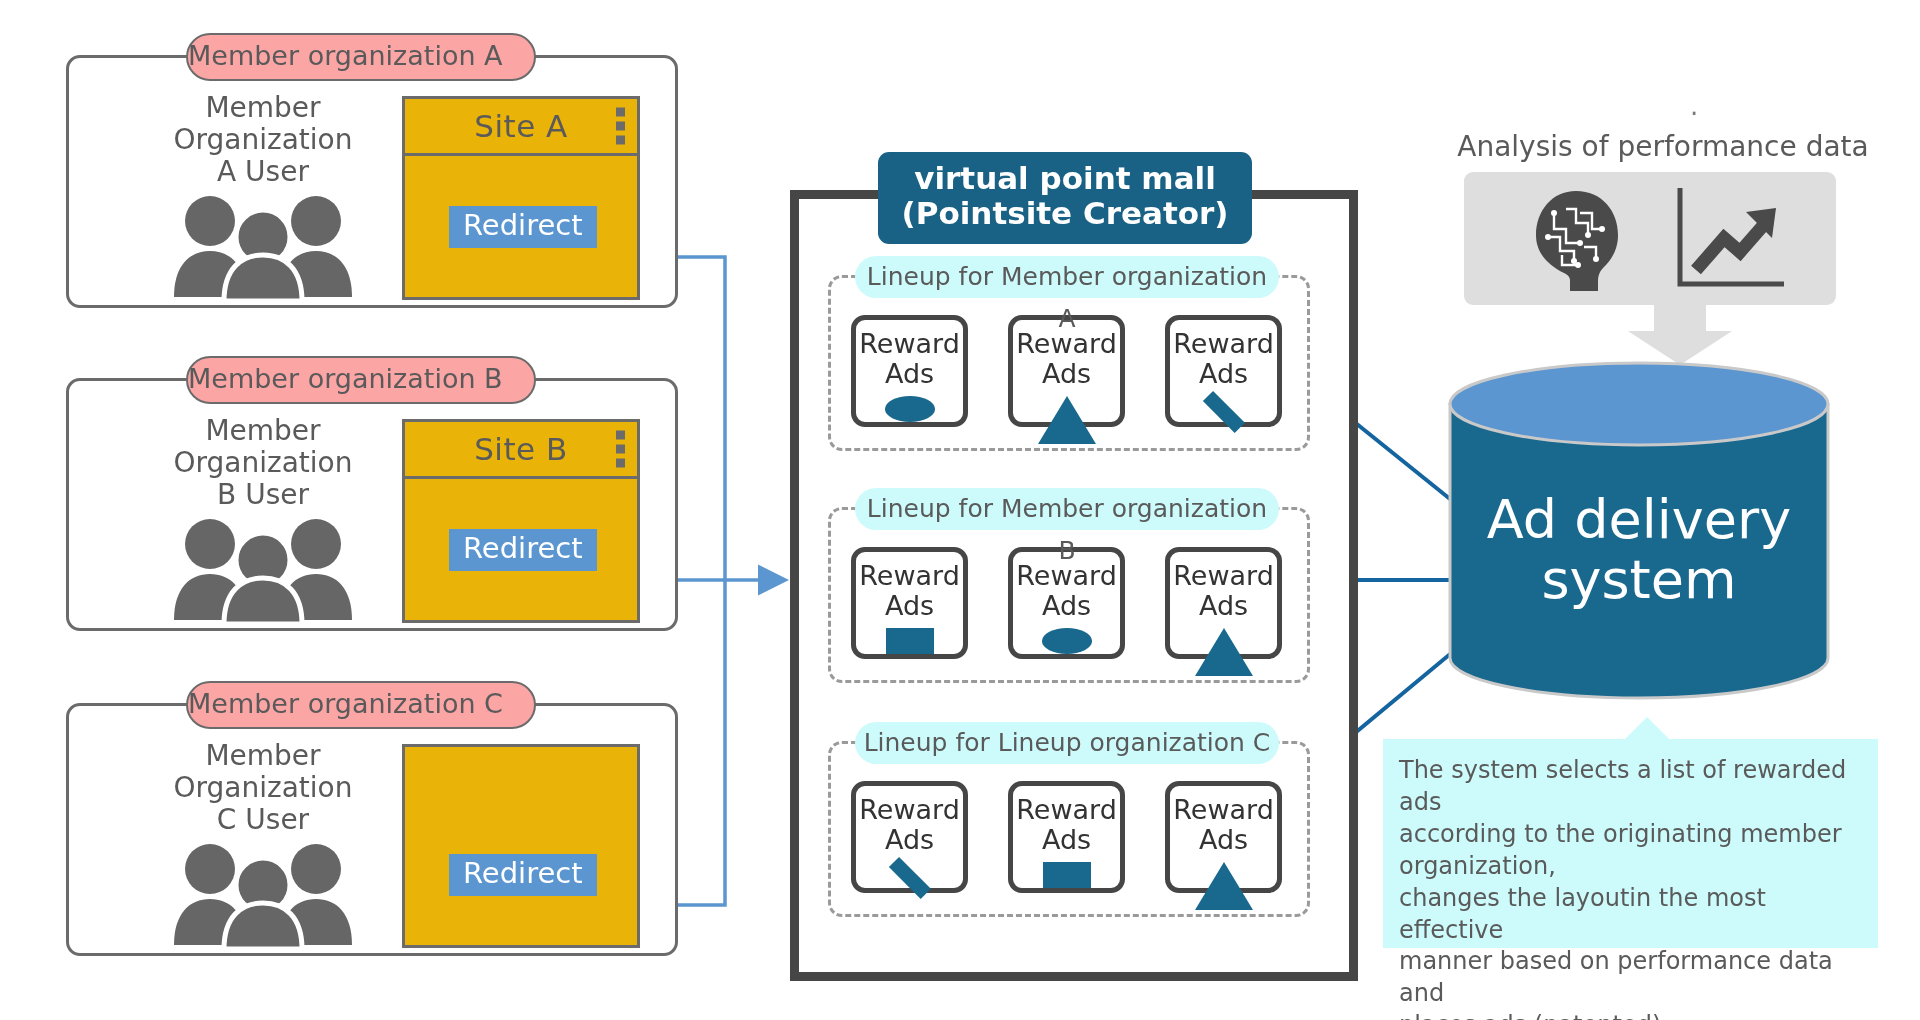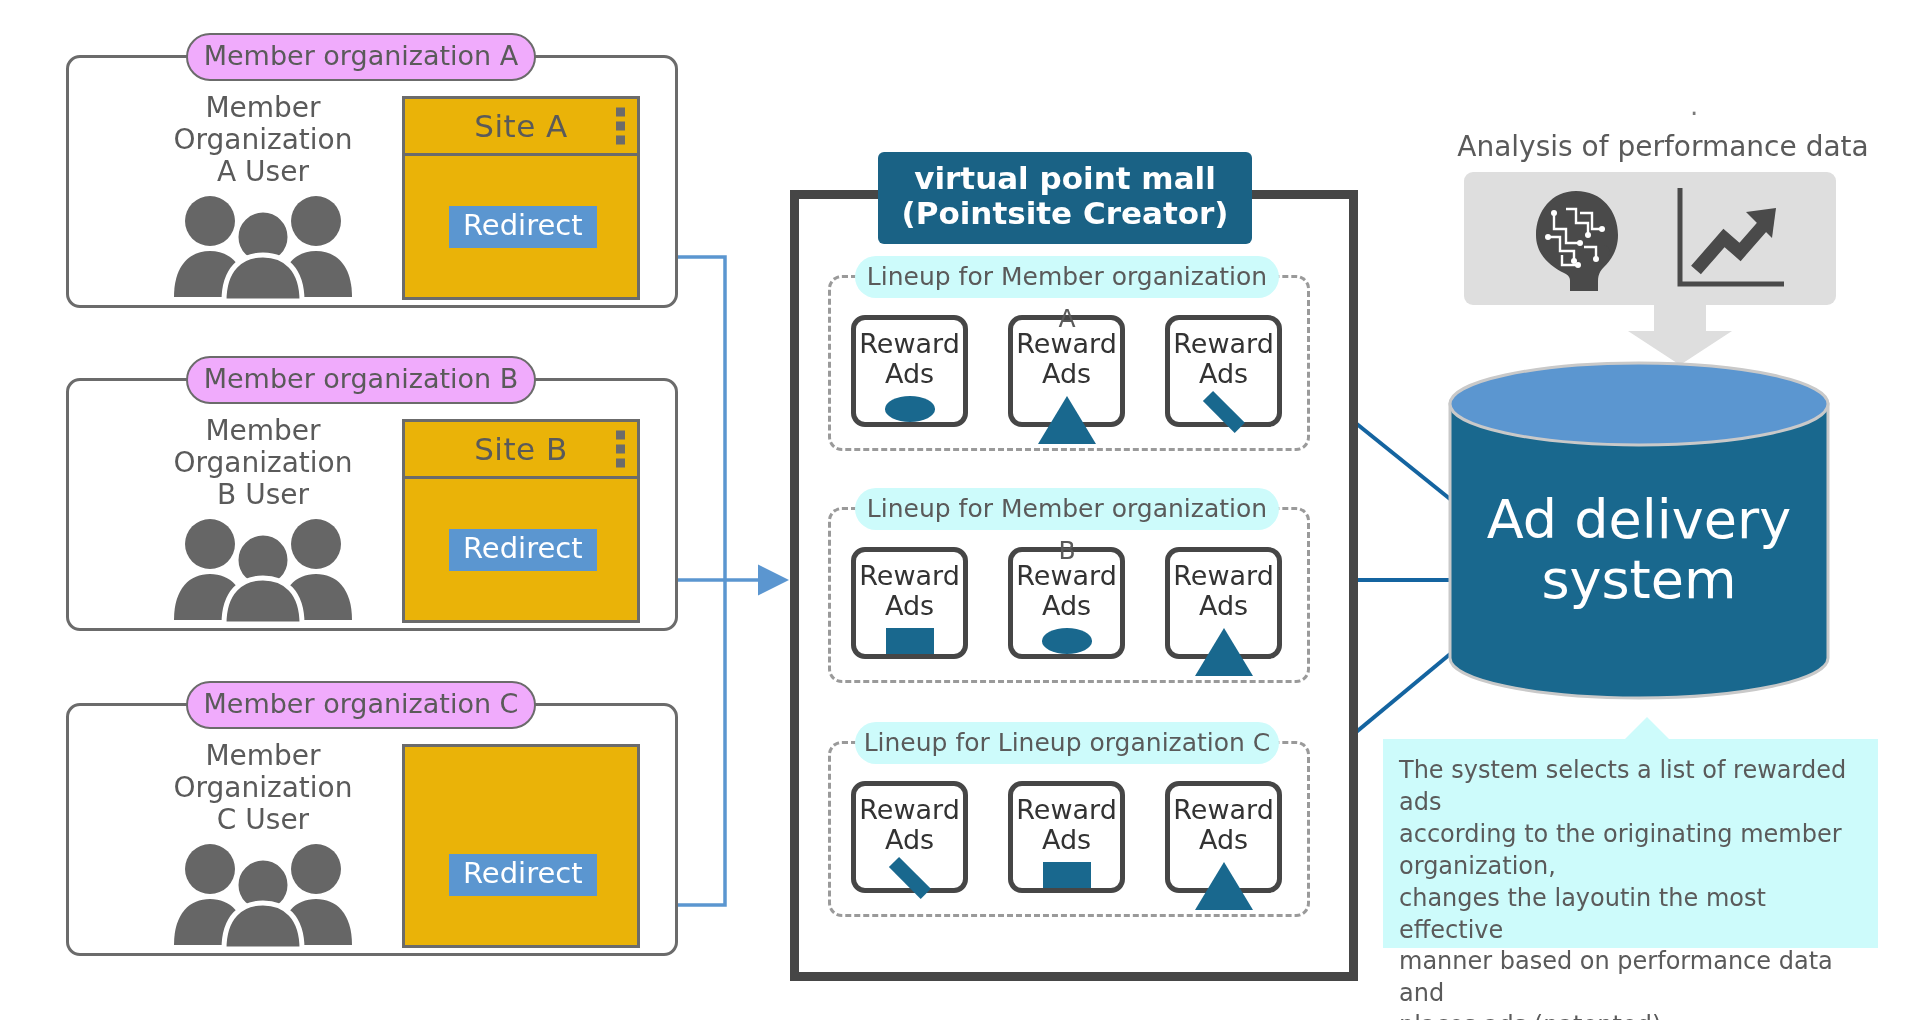--- a/index.html
+++ b/index.html
@@ -2,43 +2,43 @@
 <html><head>
 <meta charset="utf-8">
 <style>
   html,body{margin:0;padding:0;background:#ffffff;}
   body{width:1920px;height:1020px;position:relative;overflow:hidden;
        font-family:"DejaVu Sans","Liberation Sans",sans-serif;color:#595959;}
   .stage{position:absolute;inset:0;}
 
   
   .org-panel{position:absolute;border:3px solid #6b6b6b;border-radius:14px;background:#fff;}
-  .org-tab{position:absolute;background:#f0abfc;border:2px solid #6b6b6b;border-radius:26px;
-           height:44px;line-height:42px;text-align:center;font-size:27px;color:#5a5a5a;z-index:4;}
+  .org-tab{position:absolute;background:#fca5a5;border:2px solid #6b6b6b;border-radius:26px;
+           height:44px;line-height:42px;font-size:27px;color:#5a5a5a;z-index:4;}
   .user-block{position:absolute;text-align:center;width:230px;}
   .user-label{font-size:28px;line-height:1.15;color:#5a5a5a;white-space:pre-line;}
   .people-icon{margin:4px auto 0;display:block;}
 
   
   .site-card{position:absolute;border:3px solid #6b6b6b;background:#eab308;}
   .site-head{position:relative;height:54px;border-bottom:3px solid #6b6b6b;
              display:flex;align-items:center;justify-content:center;}
   .site-title{font-size:31px;color:#5a5a5a;letter-spacing:.5px;}
   .kebab{position:absolute;right:12px;top:50%;transform:translateY(-50%);
          display:flex;flex-direction:column;gap:5px;}
   .kebab i{display:block;width:9px;height:9px;background:#6b6b6b;}
   .redirect-btn{position:absolute;background:#5b96d0;color:#fff;font-size:29px;
                 padding:5px 14px 8px;line-height:1;}
 
   
   .svg-layer{position:absolute;inset:0;pointer-events:none;}
 
   
   .mall-frame{position:absolute;border:9px solid #464646;background:#fff;}
-  .mall-badge{position:absolute;background:#1a6285;color:#fff;border-radius:6px;
+  .mall-badge{position:absolute;background:#1a6285;color:#fff;border-radius:11px;
               text-align:center;font-size:31px;font-weight:bold;line-height:1.14;
               padding:9px 0 12px;white-space:pre-line;z-index:6;}
   .lineup-group{position:absolute;border:3px dashed #9a9a9a;border-radius:14px;}
   .lineup-tab{position:absolute;background:#cdfbfb;border-radius:24px;height:42px;line-height:42px;
               text-align:center;font-size:25px;color:#5a5a5a;z-index:5;}
   .ad-card{position:absolute;border:5px solid #464646;border-radius:14px;background:#fff;
            display:flex;flex-direction:column;align-items:center;justify-content:flex-start;
            padding-top:9px;box-sizing:border-box;}
   .ad-card .cap{font-size:27px;line-height:1.12;color:#333;text-align:center;white-space:pre-line;}
   .shape{margin-top:7px;}

